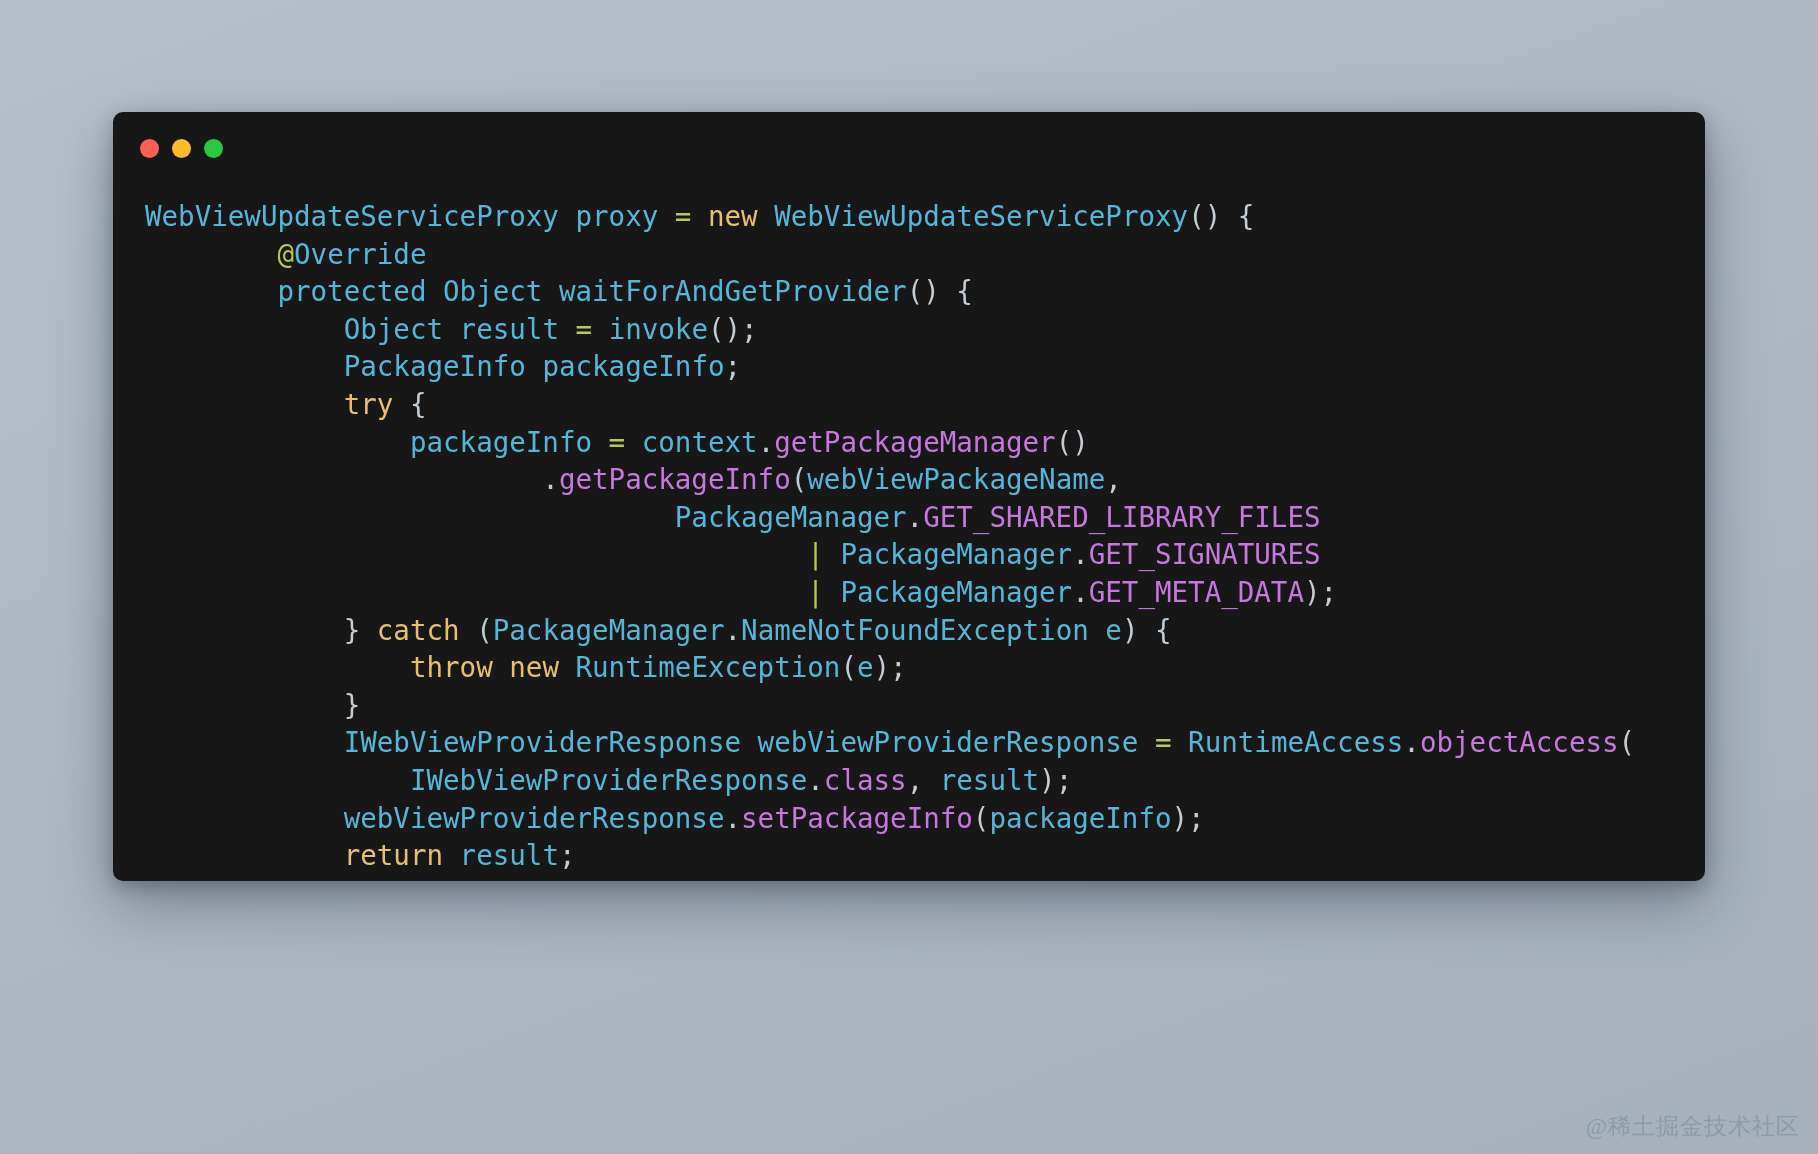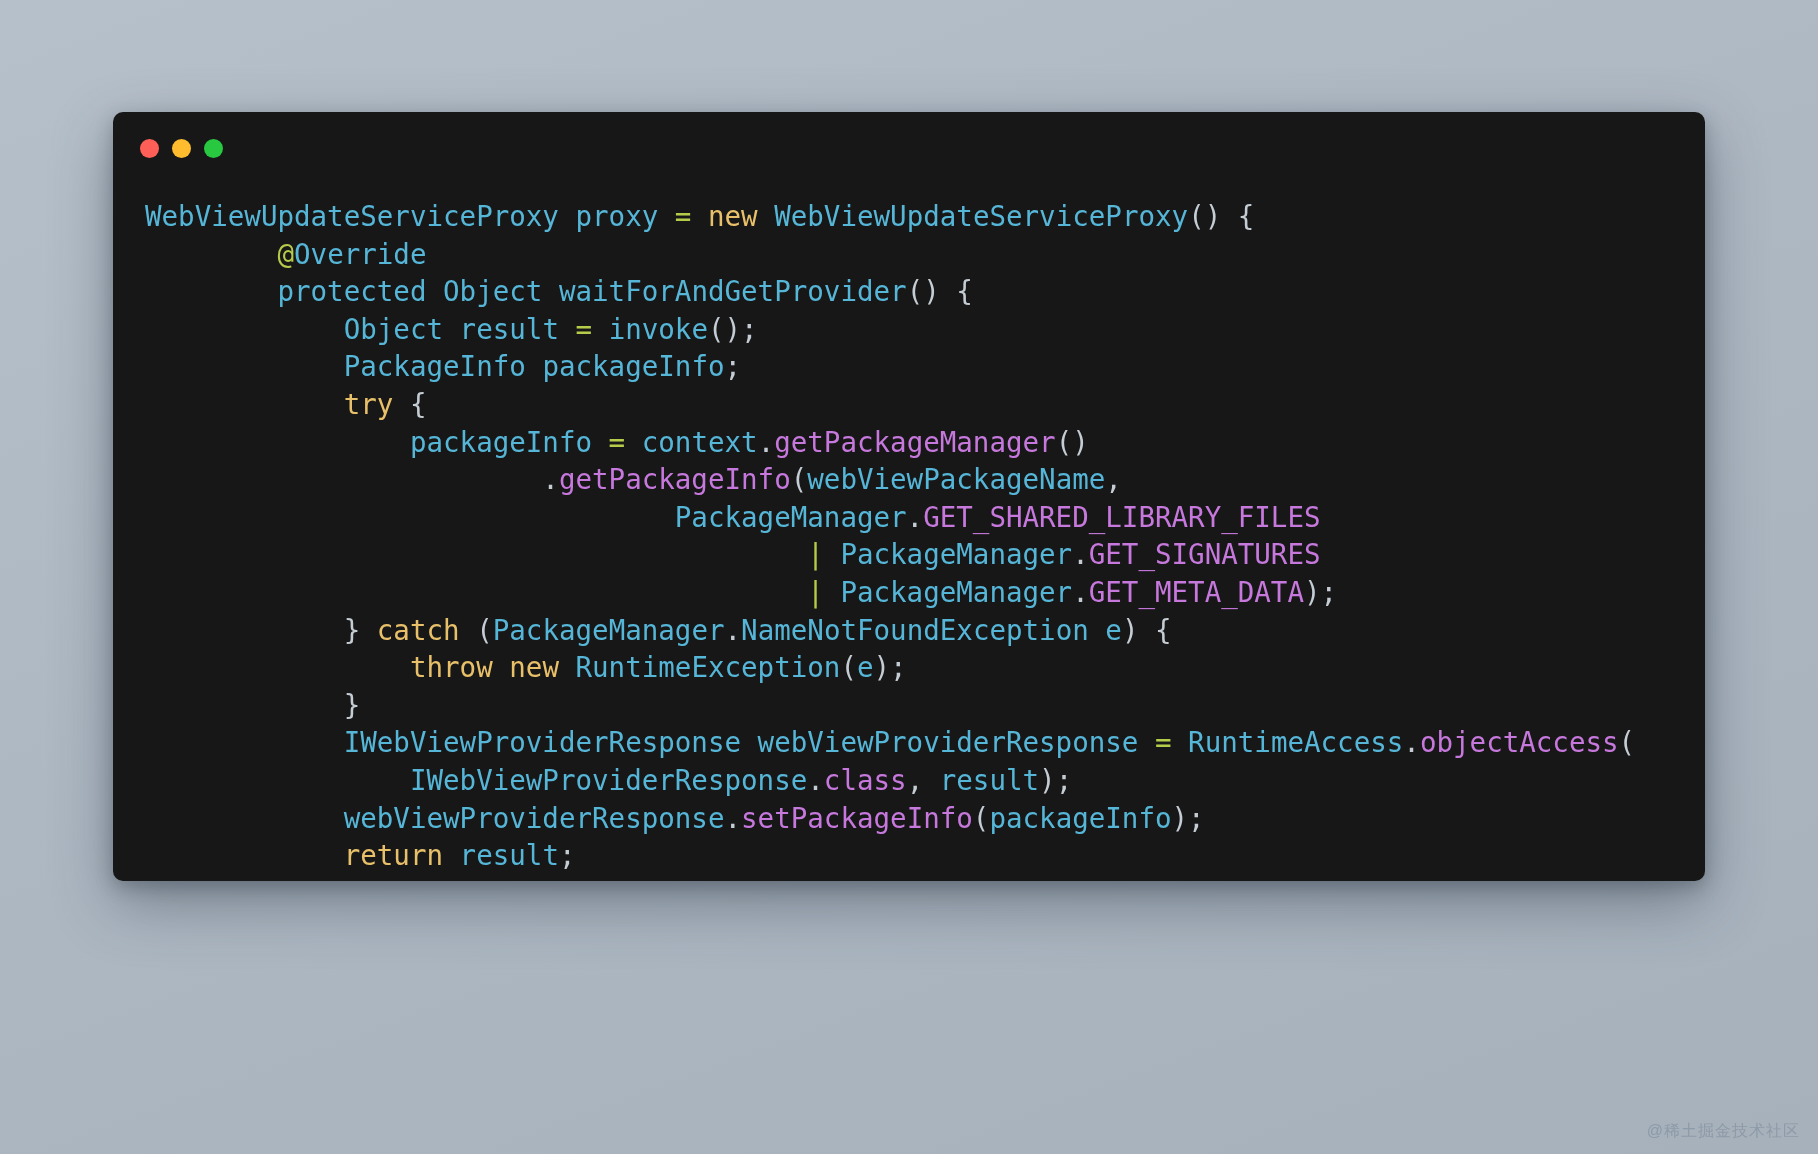--- a/index.html
+++ b/index.html
@@ -79,22 +79,22 @@
   .t-kw      { color: #e8c06a; }  
   .t-fn      { color: #c678dd; }  
   .t-op      { color: #b5cc4b; }  
   .t-punc    { color: #c4ccd4; }  
 
   
   .watermark {
     position: absolute;
     right: 18px;
     bottom: 12px;
-    font-family: Liberation Sans, sans-serif;
-    font-size: 16px;
+    font-family: Liberation Serif, serif;
+    font-size: 23px;
     color: rgba(120, 134, 150, 0.55);
     letter-spacing: 1px;
     user-select: none;
     white-space: nowrap;
   }
 </style>
 </head>
 <body>
 
 <div id="stage">

